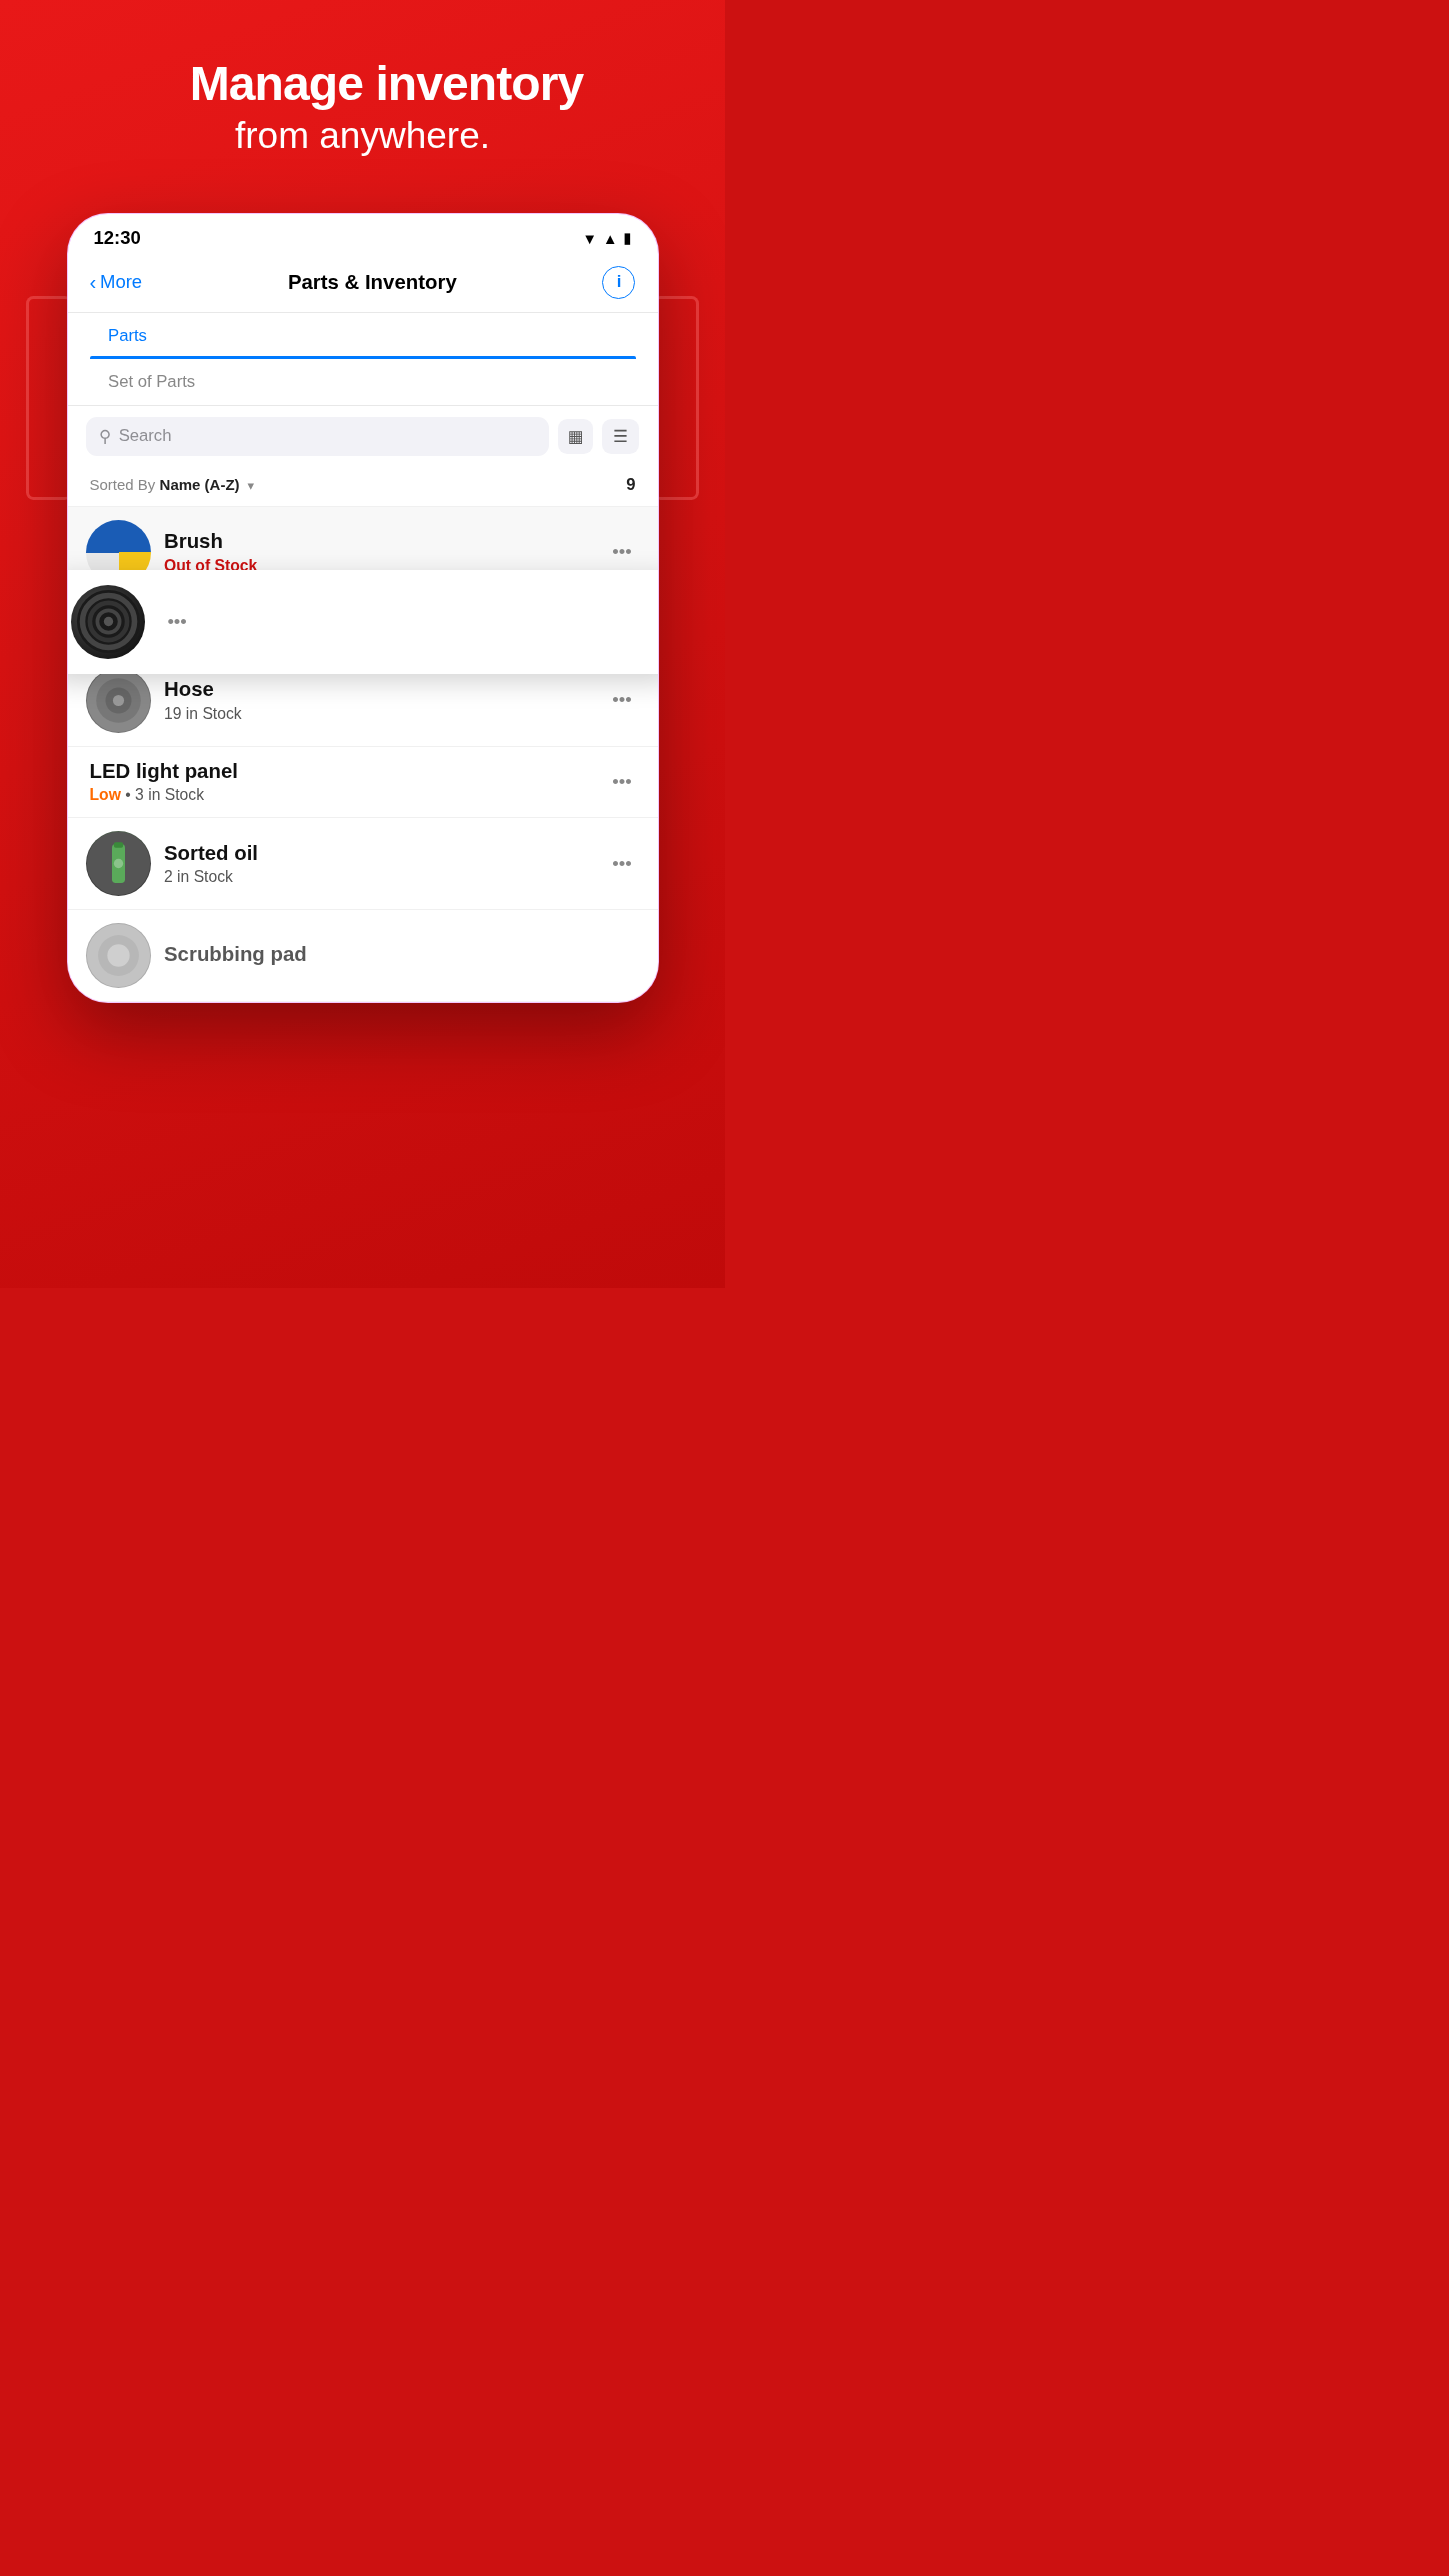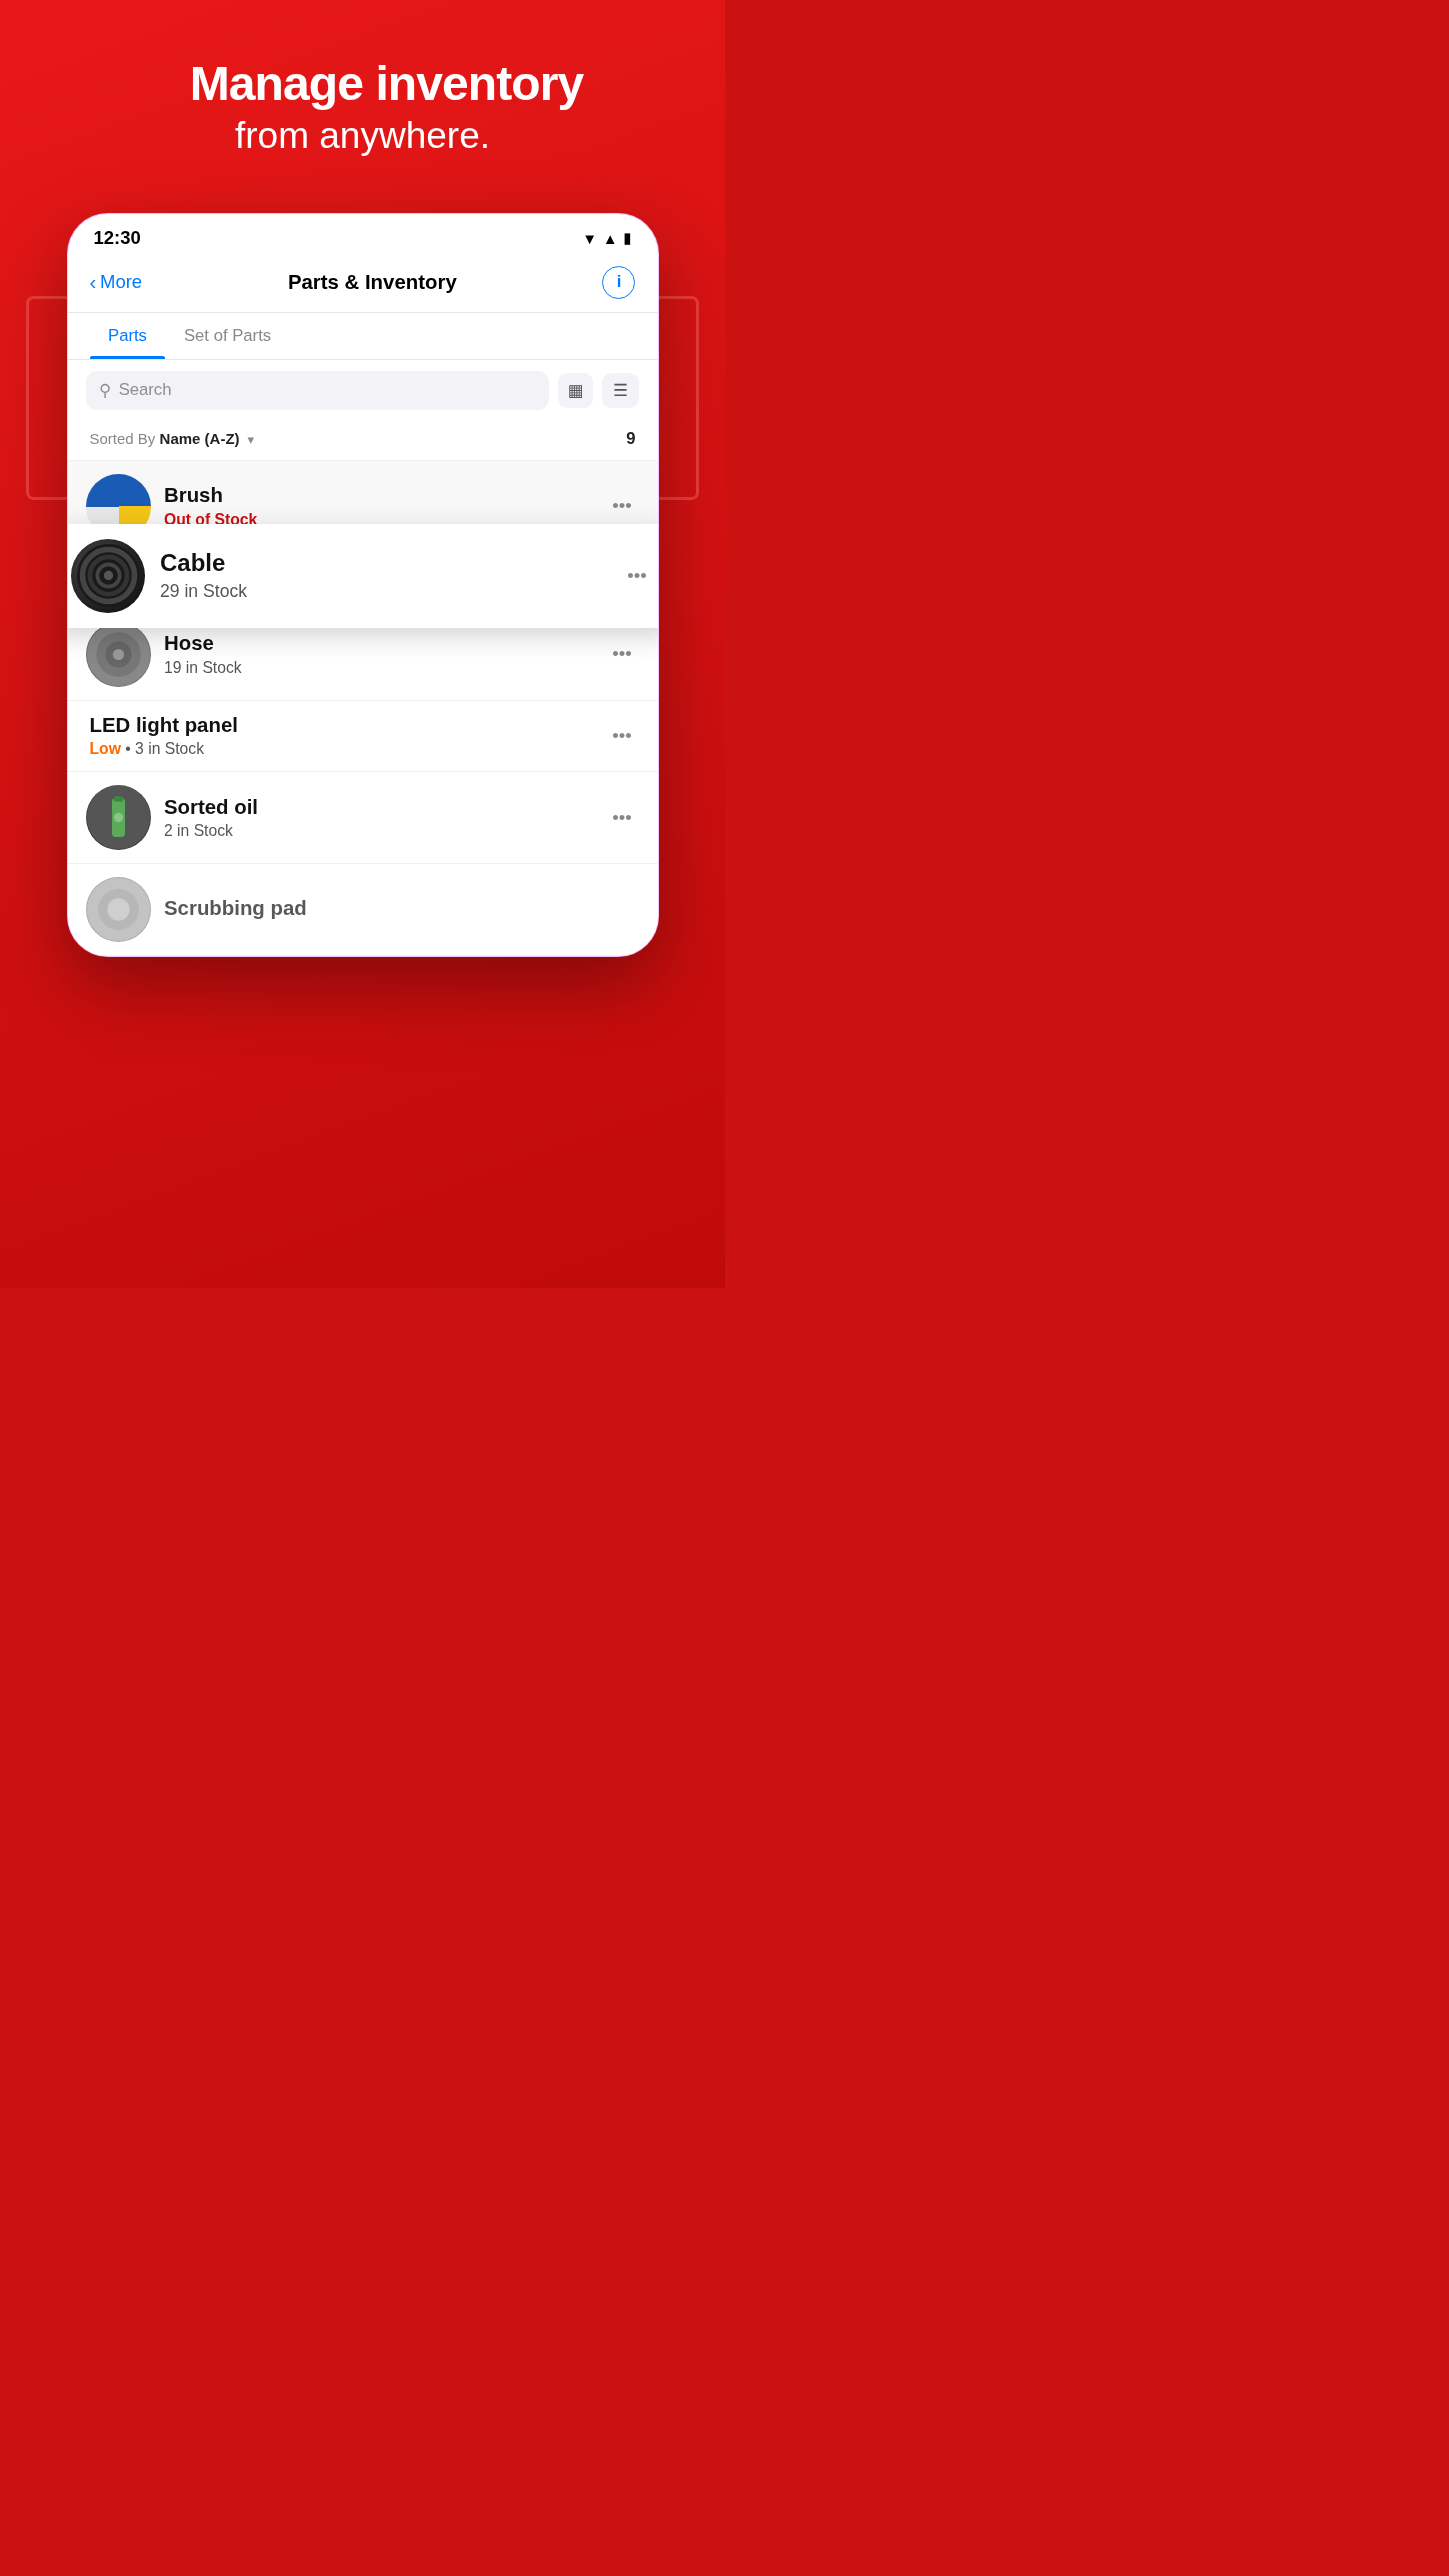--- a/index.html
+++ b/index.html
@@ -135,20 +135,21 @@
       font-size: 16.7px;
       font-weight: 700;
     }
 
     
     .tabs {
       display: flex;
       background: white;
       padding: 0 22px;
       border-bottom: 0.9px solid #e8e8e8;
+      flex-direction: column;
     }
 
     .tab {
       padding: 13px 18.5px;
       font-size: 16.7px;
       font-weight: 500;
       color: #888;
       cursor: pointer;
       position: relative;
     }
@@ -458,24 +459,20 @@
       <div class="item-image cable-img">
 
         <svg width="65" height="65" viewBox="0 0 70 70">
           <circle cx="35" cy="35" r="34" fill="#1a1a1a"></circle>
           <circle cx="35" cy="35" r="28" fill="none" stroke="#444" stroke-width="6"></circle>
           <circle cx="35" cy="35" r="20" fill="none" stroke="#333" stroke-width="5"></circle>
           <circle cx="35" cy="35" r="12" fill="none" stroke="#444" stroke-width="4"></circle>
           <circle cx="35" cy="35" r="5" fill="#555"></circle>
         </svg>
       </div>
-      <div class="item-info">
-        <div class="item-name">Cable</div>
-        <div class="item-stock">29 in Stock</div>
-      </div>
       <div class="item-more">•••</div>
     </div>
 
     <div class="list-item" style="margin-top: 56px;">
       <div class="item-image hose-img">
         <svg width="65" height="65" viewBox="0 0 70 70">
           <circle cx="35" cy="35" r="34" fill="#888"></circle>
           <circle cx="35" cy="35" r="24" fill="#777"></circle>
           <circle cx="35" cy="35" r="14" fill="#666"></circle>
           <circle cx="35" cy="35" r="6" fill="#999"></circle>

